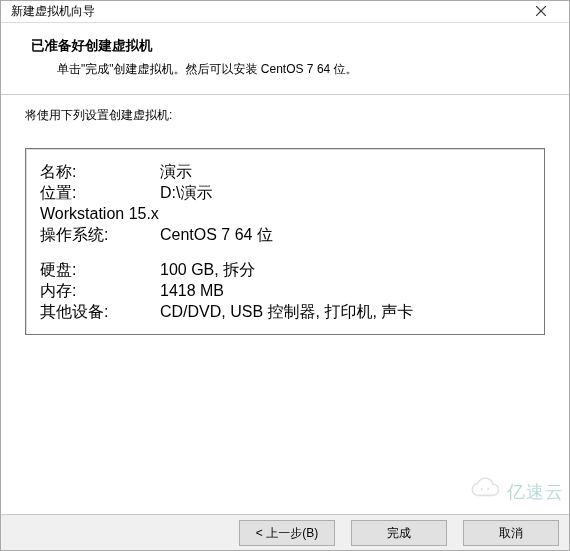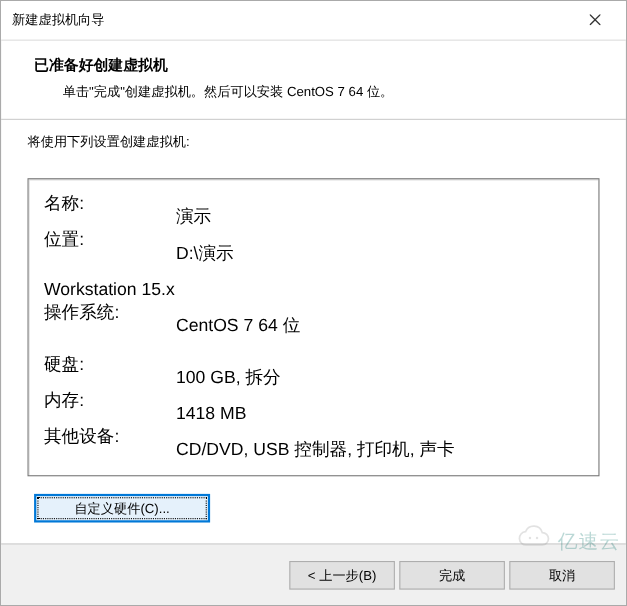--- a/index.html
+++ b/index.html
@@ -15,21 +15,21 @@
   }
   .window {
     width: 570px;
     height: 551px;
     background: #fff;
     border: 1px solid #aaa;
     display: flex;
     flex-direction: column;
   }
   .titlebar {
-    height: 36px;
+    height: 22px;
     display: flex;
     align-items: center;
     justify-content: space-between;
     padding: 0 8px 0 10px;
     border-bottom: 1px solid #ddd;
     background: #fff;
   }
   .titlebar .title {
     font-size: 12px;
   }
@@ -74,21 +74,20 @@
     display: flex;
     line-height: 21px;
     font-size: 16px;
   }
   .row .label {
     width: 120px;
     flex-shrink: 0;
   }
   .row .value {
     flex: 1;
-    margin-top: 12px;
   }
   .gap {
     height: 14px;
   }
   .custom-btn-wrap {
     margin-top: 16px;
     padding-left: 6px;
   }
   .btn {
     font-family: inherit;
@@ -103,27 +102,27 @@
   .btn.custom {
     min-width: 160px;
     text-align: center;
     outline: 1px dotted #000;
     outline-offset: -4px;
     border: 2px solid #0078d7;
     background: #e5f1fb;
     padding: 3px 20px;
   }
   .footer-bar {
-    height: 56px;
+    height: 36px;
     border-top: 1px solid #ccc;
     display: flex;
     align-items: center;
     justify-content: flex-end;
     padding-right: 10px;
-    gap: 4px;
+    gap: 16px;
     background: #f0f0f0;
   }
   .btn.footer {
     min-width: 96px;
     height: 26px;
     background: #e1e1e1;
   }
   .watermark {
     position: absolute;
     right: 6px;
@@ -192,23 +191,20 @@
       <div class="row">
         <div class="label">内存:</div>
         <div class="value">1418 MB</div>
       </div>
       <div class="row">
         <div class="label">其他设备:</div>
         <div class="value">CD/DVD, USB 控制器, 打印机, 声卡</div>
       </div>
     </div>
 
-    <div class="custom-btn-wrap">
-      <button class="btn custom">自定义硬件(C)...</button>
-    </div>
   </div>
 
   <div class="footer-bar">
     <button class="btn footer">&lt; 上一步(B)</button>
     <button class="btn footer">完成</button>
     <button class="btn footer">取消</button>
   </div>
 
 </div>
 

